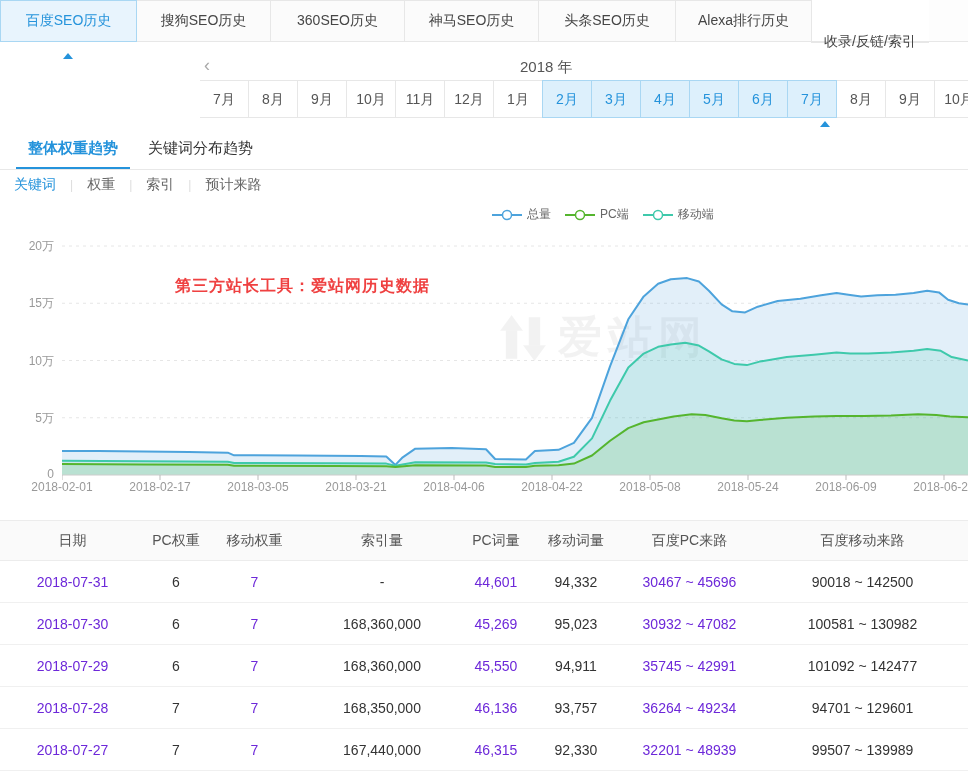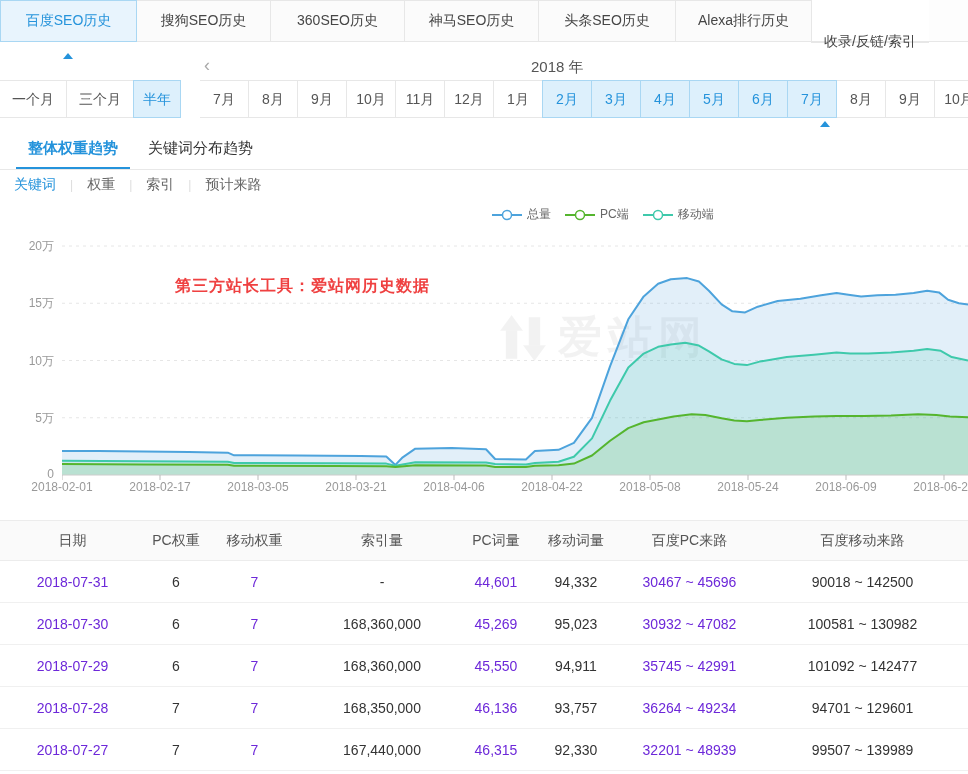--- a/index.html
+++ b/index.html
@@ -12,21 +12,21 @@
     border:1px solid #e7e7e7;margin-left:-1px;color:#464646;cursor:pointer}
   .tab:first-child{margin-left:0}
   .tab.active{background:#e8f4fd;border:1px solid #a9d7f3;color:#2593db;z-index:2;position:relative}
   .tab-filler{flex:1;border-bottom:1px solid #e7e7e7;background:#fdfdfd}
 
   
   .selector{position:relative;height:88px}
   .tri-up{position:absolute;width:0;height:0;border-left:5px solid transparent;
     border-right:5px solid transparent;border-bottom:6px solid #2593db}
   .prev{position:absolute;left:204px;top:14px;color:#a9a9a9;font-size:18px;cursor:pointer;line-height:18px}
-  .year{position:absolute;left:531px;top:16px;color:#555;font-size:15px}
+  .year{position:absolute;left:520px;top:16px;color:#555;font-size:15px}
   .period{position:absolute;left:0;top:38px;white-space:nowrap}
   .months{position:absolute;left:200px;top:38px;width:768px;height:40px;overflow:hidden;white-space:nowrap}
   .mcell{display:inline-block;height:38px;line-height:36px;text-align:center;vertical-align:top;
     border:1px solid #e7e7e7;margin-left:-1px;background:#fff;color:#555;cursor:pointer;font-size:14px}
   .months .mcell{width:50px}
   .mcell.sel{background:#ddf0fc;border:1px solid #a9d7f3;color:#2593db;position:relative;z-index:2}
 
   
   .trend{border-bottom:1px solid #e8e8e8;height:40px;display:flex;align-items:flex-end;padding-left:16px}
   .trend-tab{padding:0 12px 9px 12px;margin-right:6px;font-size:15px;color:#333;
@@ -71,21 +71,20 @@
     <div class="tab" style="width: 138px;">头条SEO历史</div>
     <div class="tab" style="width: 137px;">Alexa排行历史</div>
     <div class="tab" style="width: 118px; margin-top: 41px;">收录/反链/索引</div>
     <div class="tab-filler"></div>
   </div>
 
 <div class="selector">
   <div class="tri-up" style="left:63px;top:11px"></div>
   <div class="prev">‹</div>
   <div class="year">2018 年</div>
-  <div class="period" id="period"><span class="mcell" style="width: 68px;">一个月</span><span class="mcell" style="width: 68px;">三个月</span><span class="mcell sel" style="width: 48px;">半年</span></div>
   <div class="months" id="months"><span class="mcell">7月</span><span class="mcell">8月</span><span class="mcell">9月</span><span class="mcell">10月</span><span class="mcell">11月</span><span class="mcell">12月</span><span class="mcell">1月</span><span class="mcell sel">2月</span><span class="mcell sel">3月</span><span class="mcell sel">4月</span><span class="mcell sel">5月</span><span class="mcell sel">6月</span><span class="mcell sel">7月</span><span class="mcell">8月</span><span class="mcell">9月</span><span class="mcell">10月</span></div>
   <div class="tri-up" style="left:820px;top:79px"></div>
 </div>
 
 <div class="trend" id="trend">
     <div class="trend-tab active">整体权重趋势</div>
     <div class="trend-tab">关键词分布趋势</div>
   </div>
 
 <div class="filters" id="filters">

